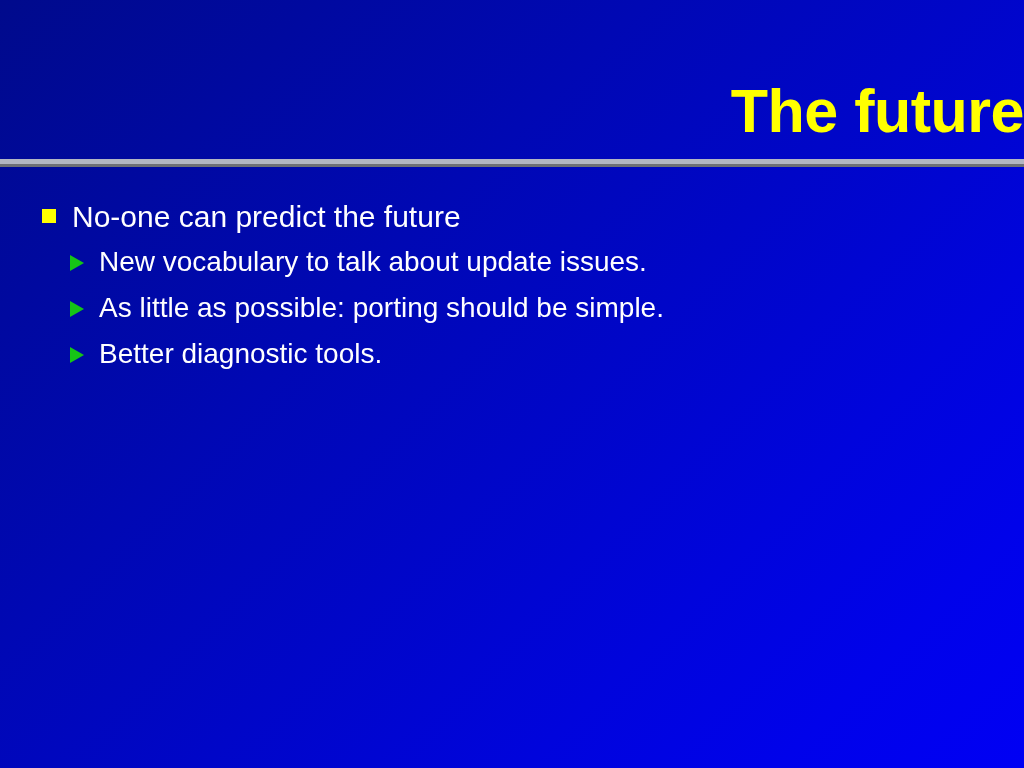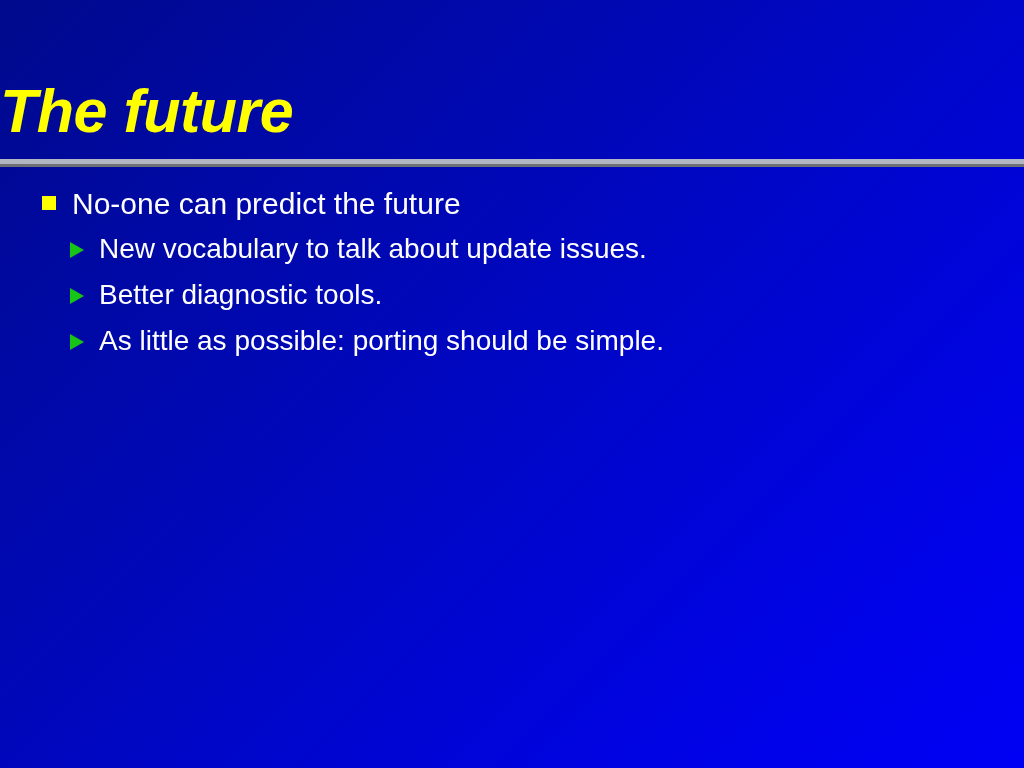--- a/index.html
+++ b/index.html
@@ -30,22 +30,21 @@
 
   
   #title-area {
     position: absolute;
     left: 0;
     top: 72px;
     width: 1024px;
     height: 78px;
     display: flex;
     align-items: center;
-    justify-content: flex-start;
-    font-style: italic;
+    justify-content: flex-end;
   }
 
   #slide-title {
     color: #ffff00;
     font-size: 61px;
     font-weight: bold;
     line-height: 1;
     letter-spacing: -0.5px;
     white-space: nowrap;
   }
@@ -72,21 +71,21 @@
     top: 6px;
     width: 1024px;
     height: 3px;
     background: #6e7076;
   }
 
   
   #body-content {
     position: absolute;
     left: 0;
-    top: 183px;
+    top: 196px;
     width: 1024px;
     text-align: center;
   }
 
   .bullet-row {
     position: relative;
     display: flex;
     align-items: flex-start;
   }
 
@@ -153,22 +152,22 @@
       <span class="bullet-text">No-one can predict the future</span>
     </div>
 
     <div class="bullet-row level-2">
       <span class="bullet-marker"></span>
       <span class="bullet-text">New vocabulary to talk about update issues.</span>
     </div>
 
     <div class="bullet-row level-2">
       <span class="bullet-marker"></span>
-      <span class="bullet-text">Better diagnostic tools.</span>
+      <span class="bullet-text">As little as possible: porting should be simple.</span>
     </div>
 
     <div class="bullet-row level-2">
       <span class="bullet-marker"></span>
-      <span class="bullet-text">As little as possible: porting should be simple.</span>
+      <span class="bullet-text">Better diagnostic tools.</span>
     </div>
 
   </div>
 </div>
 
 </body></html>

